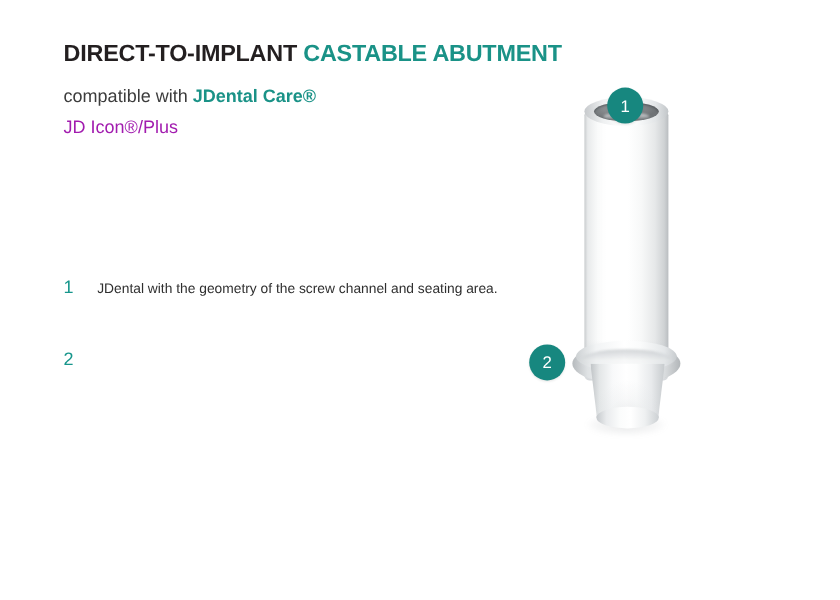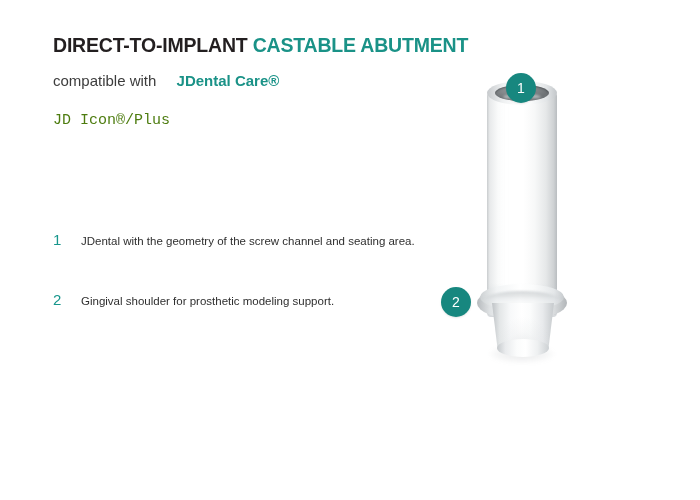--- a/index.html
+++ b/index.html
@@ -35,32 +35,30 @@
     left: 53px;
     top: 73px;
     font-size: 15px;
     color: #3c3c3c;
     white-space: nowrap;
     line-height: 1;
   }
   .compat .brand {
     color: #1a9287;
     font-weight: bold;
-    margin-left: 16px;
   }
 
   .model {
     position: absolute;
     left: 53px;
-    top: 113px;
+    top: 99px;
     font-size: 15px;
-    color: #4d7c0f;
+    color: #a21caf;
     white-space: nowrap;
     line-height: 1;
-    font-family: Liberation Mono, monospace;
   }
 
   
   .legend-item {
     position: absolute;
     left: 53px;
     display: flex;
     align-items: baseline;
   }
   .legend-item.i1 { top: 232px; }
@@ -292,21 +290,20 @@
 
 <div class="model">JD Icon®/Plus</div>
 
 <div class="legend-item i1">
   <span class="legend-num">1</span>
   <span class="legend-text">JDental with the geometry of the screw channel and seating area.</span>
 </div>
 
 <div class="legend-item i2">
   <span class="legend-num">2</span>
-  <span class="legend-text">Gingival shoulder for prosthetic modeling support.</span>
 </div>
 
 <div class="product">
 
   <div class="shadow-blob"></div>
 
   <div class="tube"></div>
   <div class="tube-foot-shade"></div>
   <div class="tube-sheen"></div>
 

